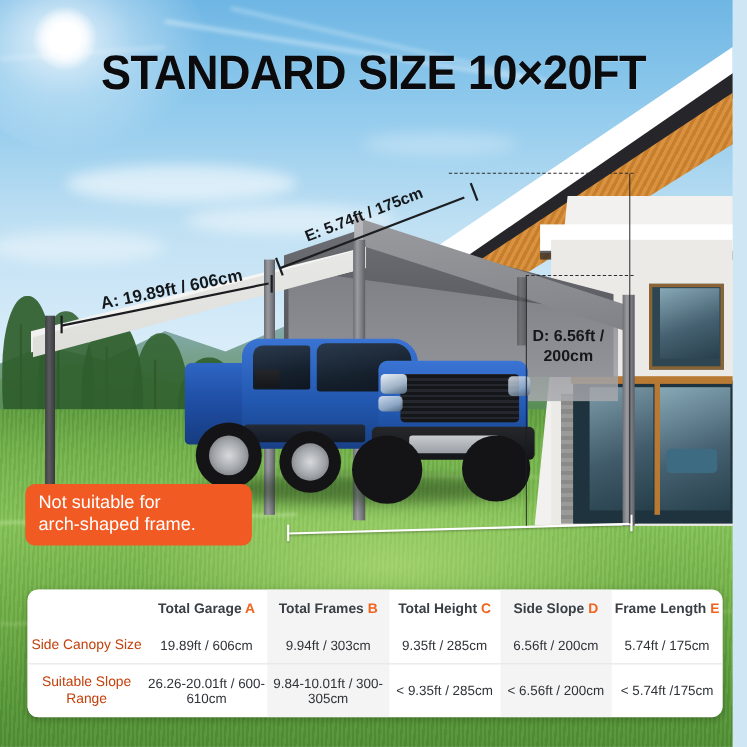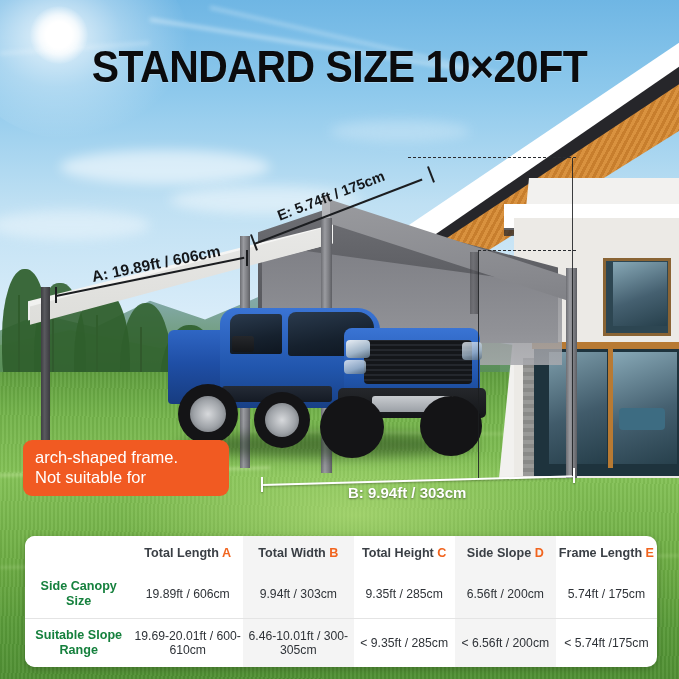--- a/index.html
+++ b/index.html
@@ -1,21 +1,21 @@
 <!DOCTYPE html>
 <html><head>
 <meta charset="utf-8">
 <style>
   html,body{margin:0;padding:0;}
   body{
     width:679px;height:679px;overflow:hidden;
     font-family:"Liberation Sans", sans-serif;
     background:#cfe6f5;
   }
-  .stage{position:relative;width:679px;height:679px;overflow:hidden;}
+  .stage{position:relative;width:628px;height:679px;overflow:hidden;padding-left:38px;}
 
   
   .sky{position:absolute;left:0;top:0;width:679px;height:330px;
     background:linear-gradient(180deg,#6fb6e4 0%,#8ec9ec 28%,#bfe0f3 62%,#dceefa 100%);}
   .cloudwisp{position:absolute;background:rgba(255,255,255,.55);filter:blur(6px);border-radius:50%;}
   .sun{position:absolute;left:30px;top:6px;width:58px;height:58px;border-radius:50%;
     background:radial-gradient(circle,#ffffff 0%,#ffffff 32%,rgba(255,255,255,.75) 48%,rgba(255,255,255,0) 72%);}
   .sunglow{position:absolute;left:-40px;top:-50px;width:230px;height:190px;border-radius:50%;
     background:radial-gradient(ellipse at 42% 45%,rgba(255,255,255,.85) 0%,rgba(255,255,255,.32) 35%,rgba(255,255,255,0) 70%);}
   .contrail{position:absolute;height:3px;background:rgba(255,255,255,.5);filter:blur(2px);transform-origin:left center;}
@@ -124,21 +124,21 @@
 
   
   .tablewrap{position:absolute;left:25px;top:536px;width:632px;
     background:#ffffff;border-radius:10px;overflow:hidden;
     box-shadow:0 2px 7px rgba(0,0,0,.22);}
   table{border-collapse:collapse;width:100%;table-layout:fixed;}
   th,td{font-size:12.2px;color:#2f3338;text-align:center;padding:9px 2px;
     border-bottom:1px solid #e4e4e4;line-height:14px;}
   thead th{font-size:12.6px;font-weight:700;color:#3a3f45;padding:10px 2px;}
   thead th.rowhead{background:#fff;}
-  tbody th{font-size:12.6px;font-weight:700;color:#15803d;background:#fff;line-height:15px;}
+  tbody th{font-size:12.6px;font-weight:400;color:#c2410c;background:#fff;line-height:15px;}
   col.c0{width:17%;}
   col.c1,col.c2{width:17.5%;}
   col.c3,col.c4,col.c5{width:16%;}
   .shade{background:#f4f4f4;}
   tr:last-child th,tr:last-child td{border-bottom:none;}
   .ltr{color:#f1641e;font-weight:700;}
 </style>
 </head>
 <body>
 
@@ -251,46 +251,49 @@
   <div class="dimline" style="left:572px;top:158px;width:1.4px;height:318px;opacity:.85;"></div>
   <div class="dashline" style="left:408px;top:157px;width:168px;"></div>
 
   <div class="dimline" style="left:478px;top:250px;width:1.4px;height:228px;opacity:.85;"></div>
   <div class="dashline" style="left:478px;top:250px;width:98px;"></div>
 
   <div class="h-title">STANDARD SIZE 10×20FT</div>
 
   <div class="dimlabel lbl-a">A: 19.89ft / 606cm</div>
   <div class="dimlabel lbl-e">E: 5.74ft / 175cm</div>
-  <div class="dimlabel lbl-b">B: 9.94ft / 303cm</div>
+  <div class="dimlabel lbl-d">
+    <div>D: 6.56ft /</div>
+    <div>200cm</div>
+  </div>
 
   <div class="warn">
+    <div>Not suitable for</div>
     <div>arch-shaped frame.</div>
-    <div>Not suitable for</div>
   </div>
 
   <div class="tablewrap">
     <table>
       <colgroup>
         <col class="c0">
           <col class="c1">
           <col class="c2">
           <col class="c3">
           <col class="c4">
           <col class="c5">
       </colgroup>
       <thead>
         <tr>
           <th class="rowhead"></th>
           <th>
-            <span>Total Length</span>
+            <span>Total Garage</span>
             <span class="ltr">A</span>
           </th>
           <th class="shade">
-            <span>Total Width</span>
+            <span>Total Frames</span>
             <span class="ltr">B</span>
           </th>
           <th>
             <span>Total Height</span>
             <span class="ltr">C</span>
           </th>
           <th class="shade">
             <span>Side Slope</span>
             <span class="ltr">D</span>
           </th>
@@ -304,22 +307,22 @@
         <tr>
           <th>Side Canopy Size</th>
           <td>19.89ft / 606cm</td>
           <td class="shade">9.94ft / 303cm</td>
           <td>9.35ft / 285cm</td>
           <td class="shade">6.56ft / 200cm</td>
           <td>5.74ft / 175cm</td>
         </tr>
         <tr>
           <th>Suitable Slope Range</th>
-          <td>19.69-20.01ft / 600-610cm</td>
-          <td class="shade">6.46-10.01ft / 300-305cm</td>
+          <td>26.26-20.01ft / 600-610cm</td>
+          <td class="shade">9.84-10.01ft / 300-305cm</td>
           <td>&lt; 9.35ft / 285cm</td>
           <td class="shade">&lt; 6.56ft / 200cm</td>
           <td>&lt; 5.74ft /175cm</td>
         </tr>
       </tbody>
     </table>
   </div>
 
 </div>
 

